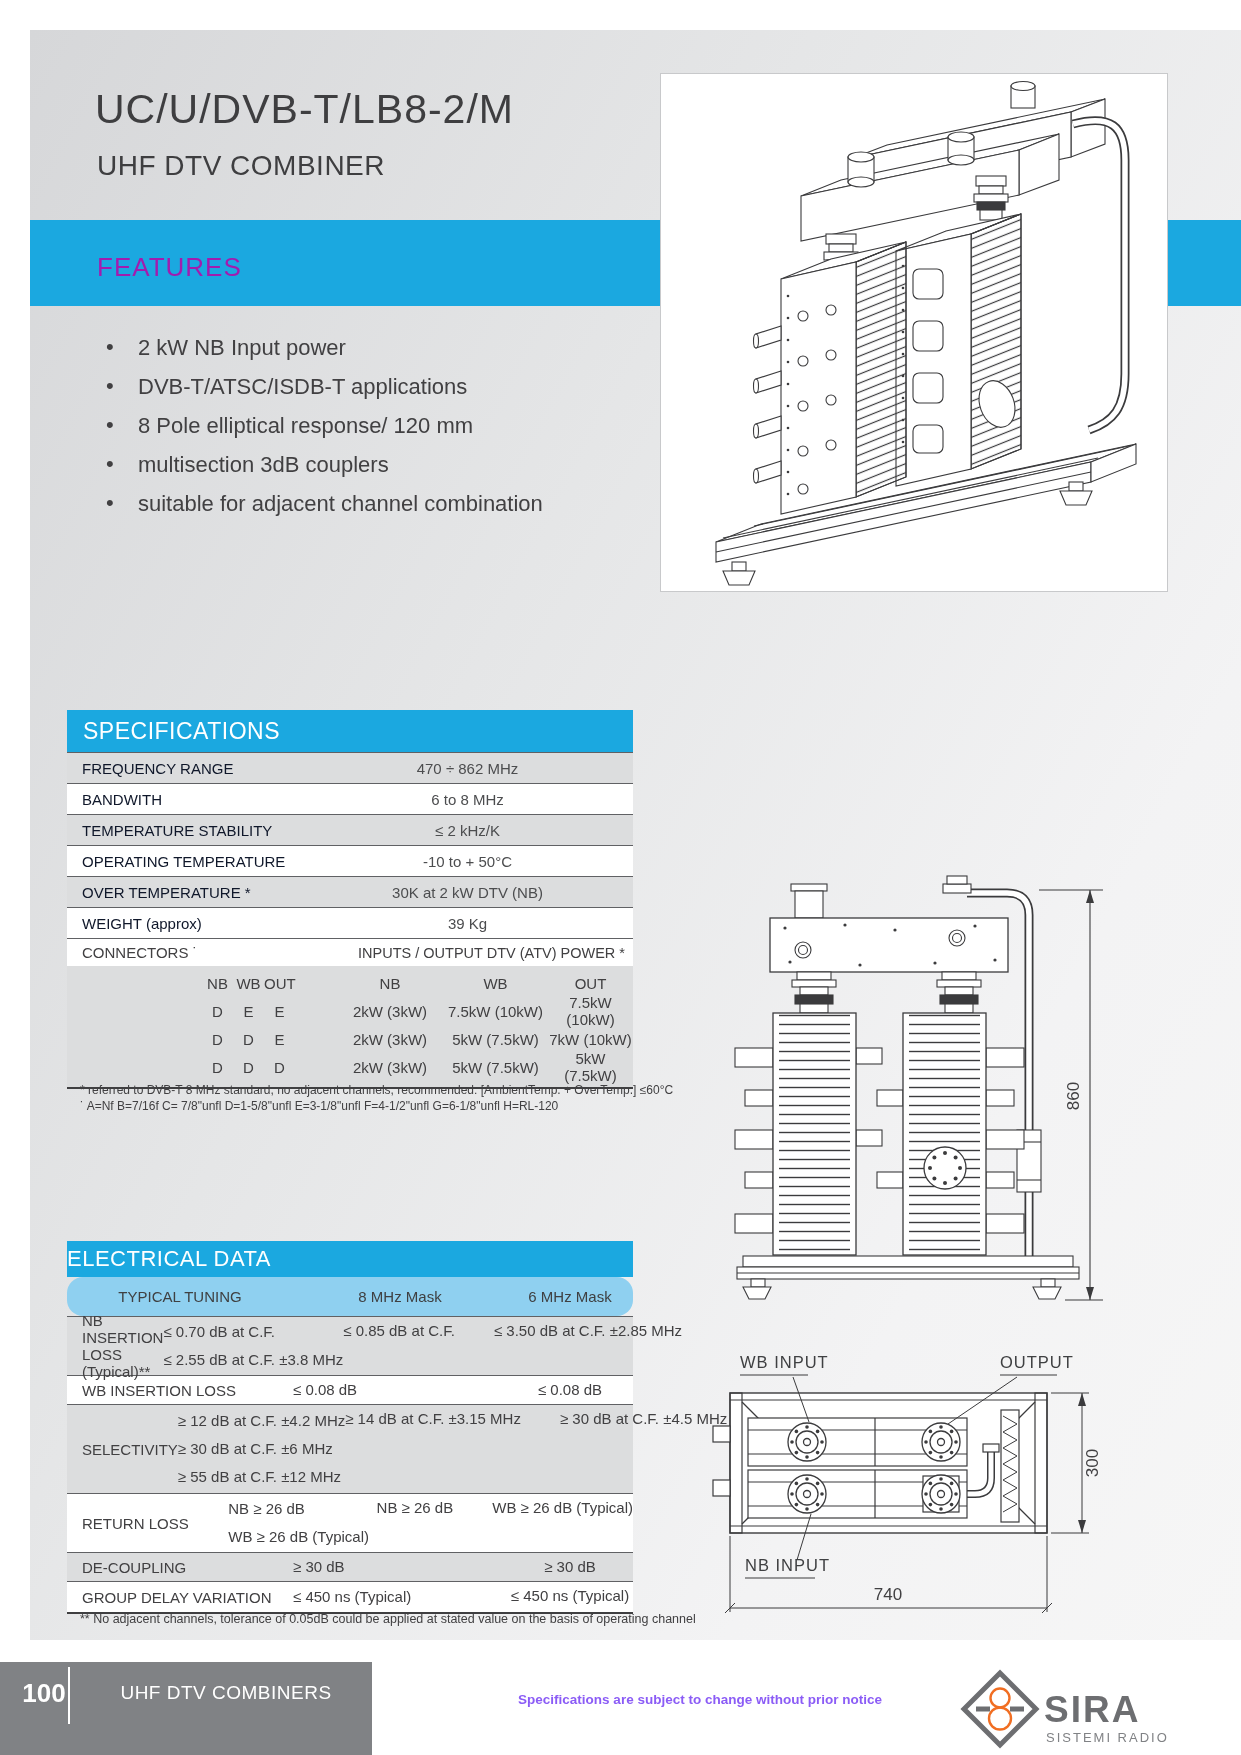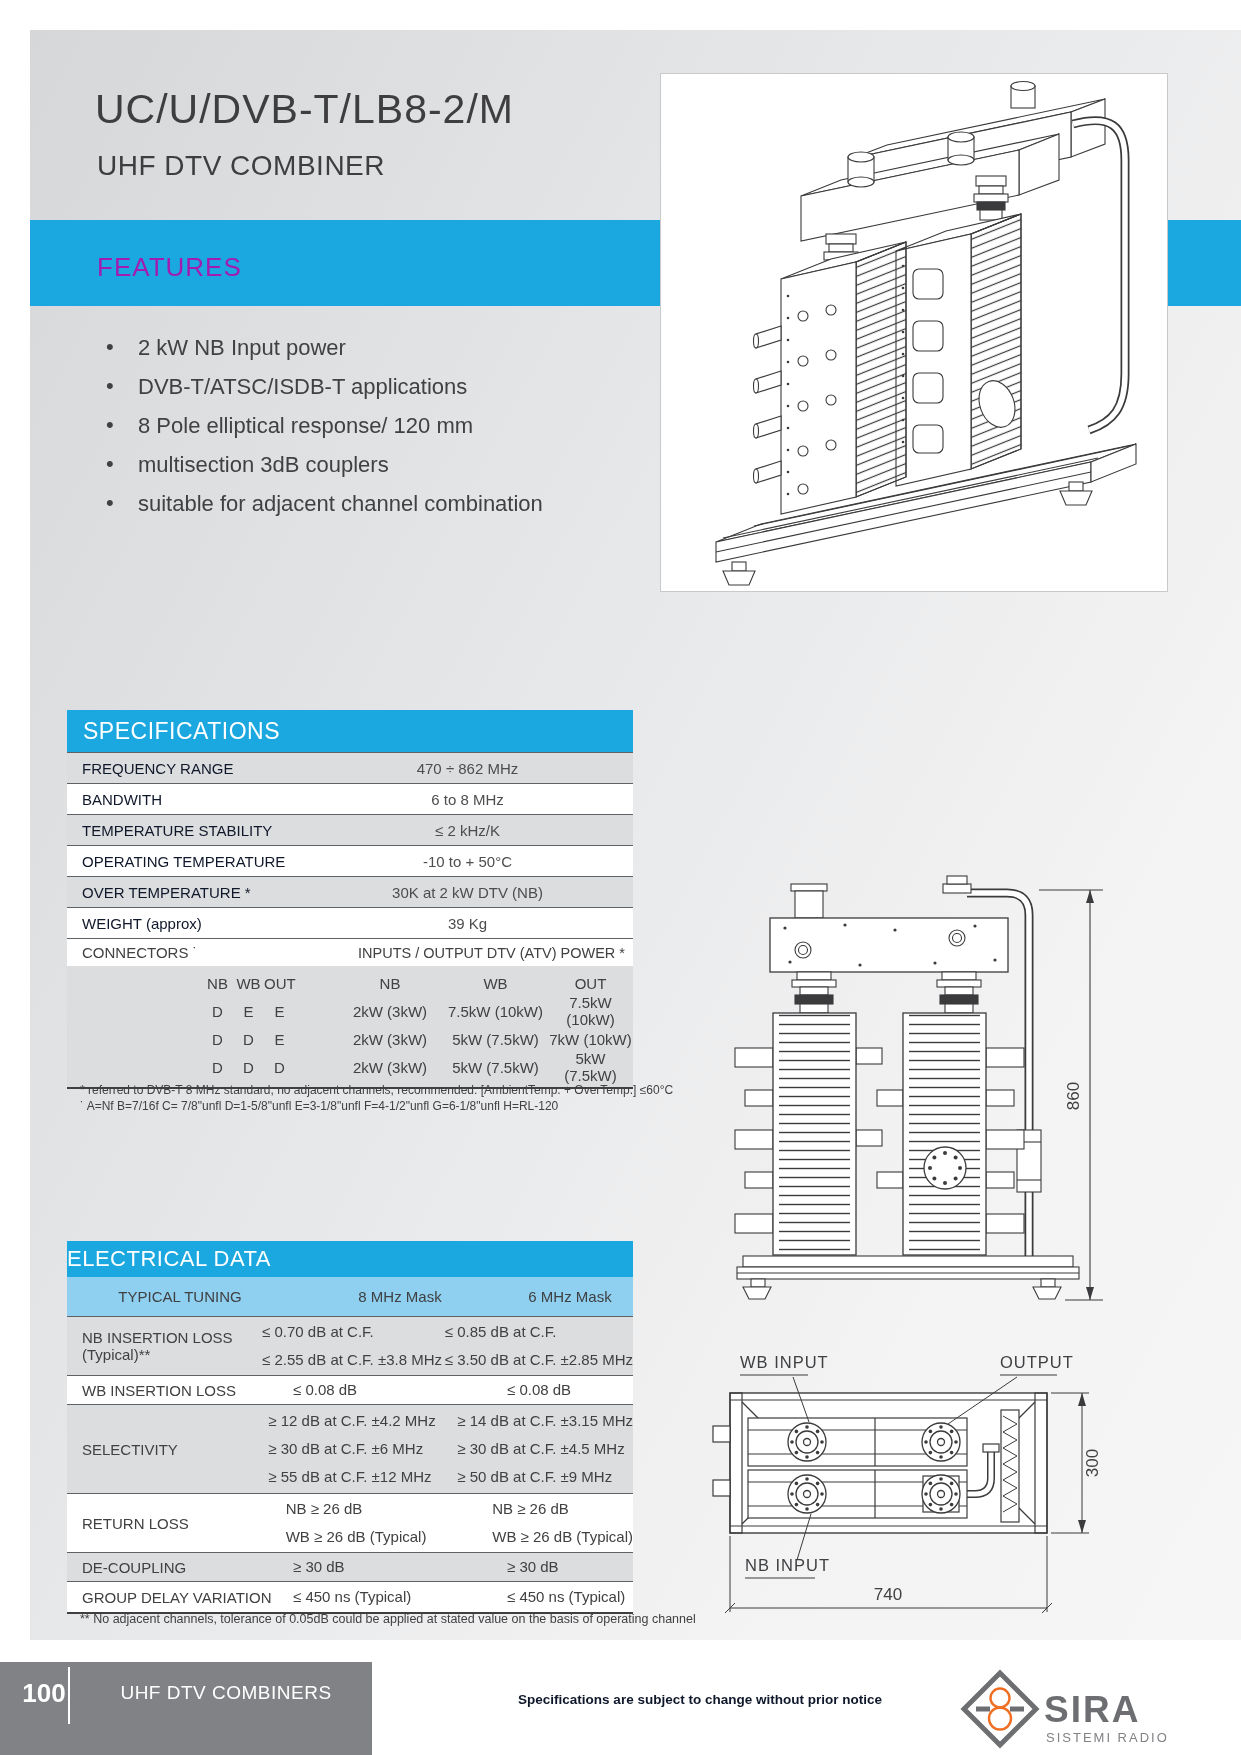--- a/index.html
+++ b/index.html
@@ -35,47 +35,47 @@
   .cl{width:31px;text-align:center;}
   .cl-gap{width:42px;}
   .cp1{width:106px;text-align:center;}
   .cp2{width:105px;text-align:center;}
   .cp3{width:85px;text-align:center;}
   .spec-notes{position:absolute;left:80px;top:1082px;font-size:12px;line-height:16px;color:#414042;}
 
   .elec-table{position:absolute;left:67px;top:1241px;width:566px;}
   .elec-title{height:36px;background:#1ba8e0;color:#fff;font-size:22px;line-height:36px;
         letter-spacing:.5px;}
-  .elec-cols{display:flex;align-items:center;height:39px;background:#8fd0f0;font-size:15px;color:#3f4042;}
+  .elec-cols{display:flex;align-items:center;height:39px;background:#8fd0f0;font-size:15px;color:#3f4042;border-radius:16px;}
   .ec1{width:226px;text-align:center;}
   .ec2{width:214px;text-align:center;}
   .ec3{flex:1;text-align:center;}
   .elec-row{display:flex;border-top:1px solid #606164;}
   .elec-row.gray{background:#dcddde;}
   .elec-row.white{background:#ffffff;}
   .elec-row.last{border-bottom:2px solid #3f3f41;}
   .er-label{width:226px;padding-left:15px;display:flex;align-items:center;font-size:15px;box-sizing:border-box;}
   .er-col{width:214px;display:flex;flex-direction:column;justify-content:center;}
-  .er-col3{flex:1;display:flex;flex-direction:column;justify-content:center;}
+  .er-col3{flex:1;display:flex;flex-direction:row;justify-content:center;gap:39px;}
   .er-line{height:28px;line-height:28px;font-size:15px;white-space:nowrap;}
   .rh58{height:58px;} .rh28{height:28px;} .rh88{height:88px;} .rh30{height:30px;}
   .elec-note{position:absolute;left:80px;top:1612px;font-size:12.5px;color:#414042;}
 
   .front-view{position:absolute;left:645px;top:780px;width:596px;height:530px;}
   .top-view{position:absolute;left:645px;top:1340px;width:596px;height:290px;}
   svg text{font-family:"Liberation Sans",sans-serif;}
 
   .footer-bar{position:absolute;left:0;top:1662px;width:372px;height:93px;background:#808285;}
   .page-num{position:absolute;left:22px;top:1678px;width:44px;text-align:center;
         font-size:26px;font-weight:bold;color:#fff;}
   .footer-divider{position:absolute;left:68px;top:1667px;width:2px;height:57px;background:#fff;}
   .footer-section{position:absolute;left:90px;top:1682px;width:272px;text-align:center;
         font-size:19px;color:#fff;letter-spacing:.5px;}
   .disclaimer{position:absolute;left:470px;top:1692px;width:460px;text-align:center;
-        font-size:13.5px;font-weight:bold;color:#0f172a;}
+        font-size:13.5px;font-weight:bold;color:#8b5cf6;}
   .logo-wrap{position:absolute;left:950px;top:1662px;width:280px;height:93px;}
 </style>
 </head>
 <body>
 
 <div class="page">
   <div class="content-bg"></div>
 
   <div class="model-title">UC/U/DVB-T/LB8-2/M</div>
   <div class="model-sub">UHF DTV COMBINER</div>

